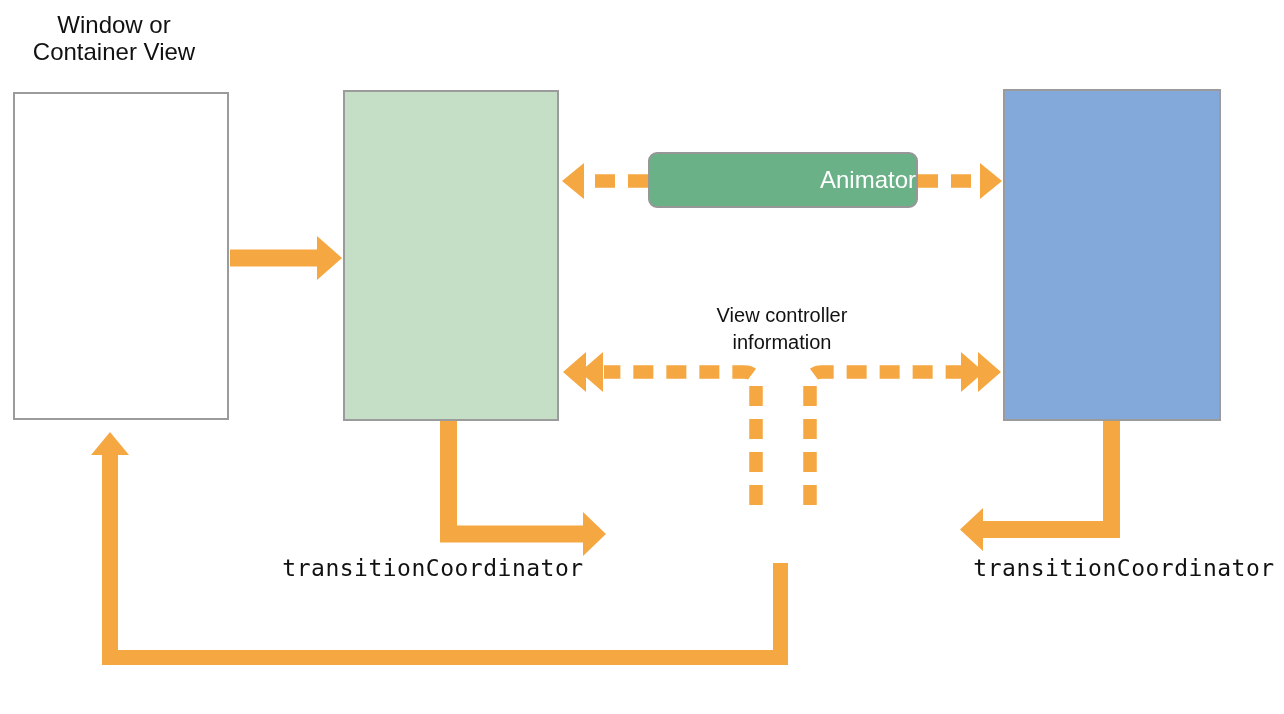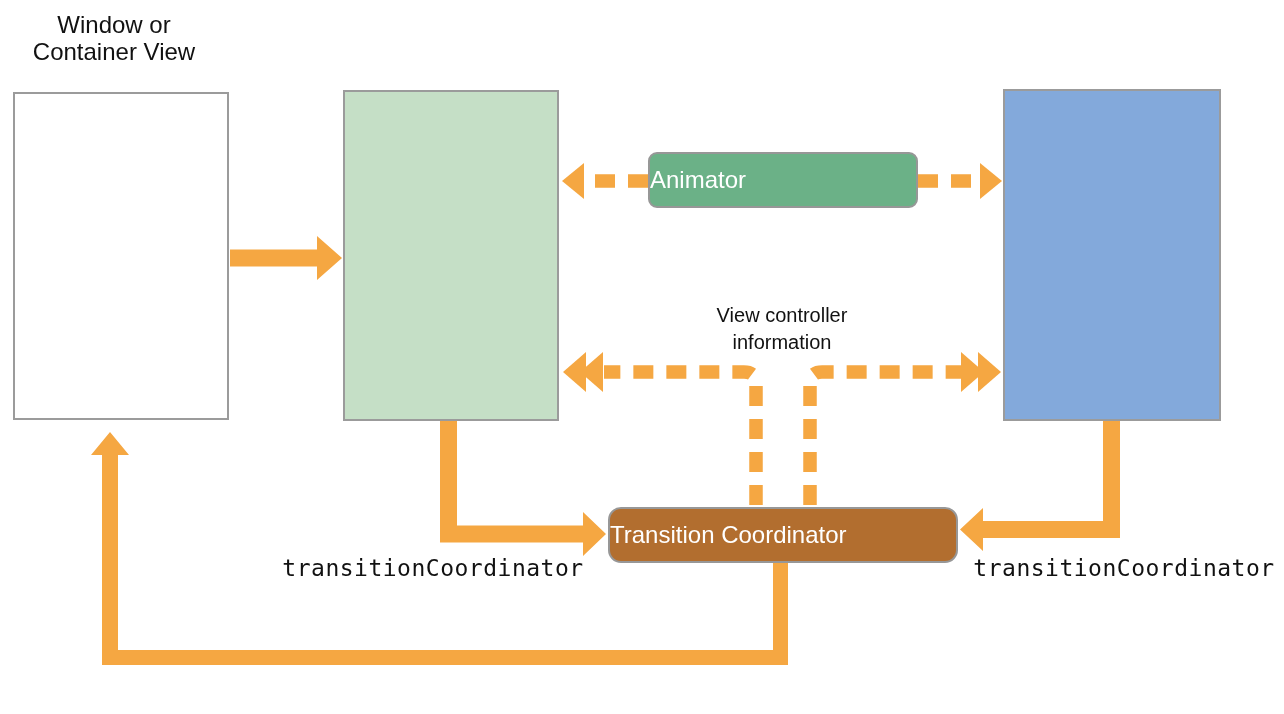--- a/index.html
+++ b/index.html
@@ -25,21 +25,21 @@
     position: absolute;
     border: 2px solid var(--box-border-gray);
   }
   .window-box  { left: 13px;   top: 92px; width: 216px; height: 328px; background: #ffffff; }
   .from-box    { left: 343px;  top: 90px; width: 216px; height: 331px; background: var(--from-view-green); }
   .to-box      { left: 1003px; top: 89px; width: 218px; height: 332px; background: var(--to-view-blue); }
   .pill {
     position: absolute;
     display: flex;
     align-items: center;
-    justify-content: flex-start;
+    justify-content: flex-end;
     color: #ffffff;
     font-size: 24px;
     border: 2px solid #979797;
     z-index: 3;
   }
   .animator-pill {
     left: 648px; top: 152px; width: 270px; height: 56px;
     background: var(--animator-green);
     border-radius: 9px;
   }
@@ -92,23 +92,20 @@
   <div class="label mono tc-left-label">transitionCoordinator</div>
   <div class="label mono tc-right-label">transitionCoordinator</div>
 
   <div class="box window-box"></div>
   <div class="box from-box"></div>
   <div class="box to-box"></div>
 
   <div class="pill animator-pill">
     <span>Animator</span>
   </div>
-  <div class="pill coordinator-pill">
-    <span>Transition Coordinator</span>
-  </div>
 
   <svg class="arrow-layer" width="1284" height="714" viewBox="0 0 1284 714">
 
     <g>
       <path class="solid-arrow" d="M230,249.5 H317 V236 L342,258 L317,280 V266.5 H230 Z"></path>
     </g>
 
     <g>
       <path class="dash-stroke" d="M648,181 H586"></path>
       <polygon class="dash-head" points="562,181 584,163 584,199"></polygon>

